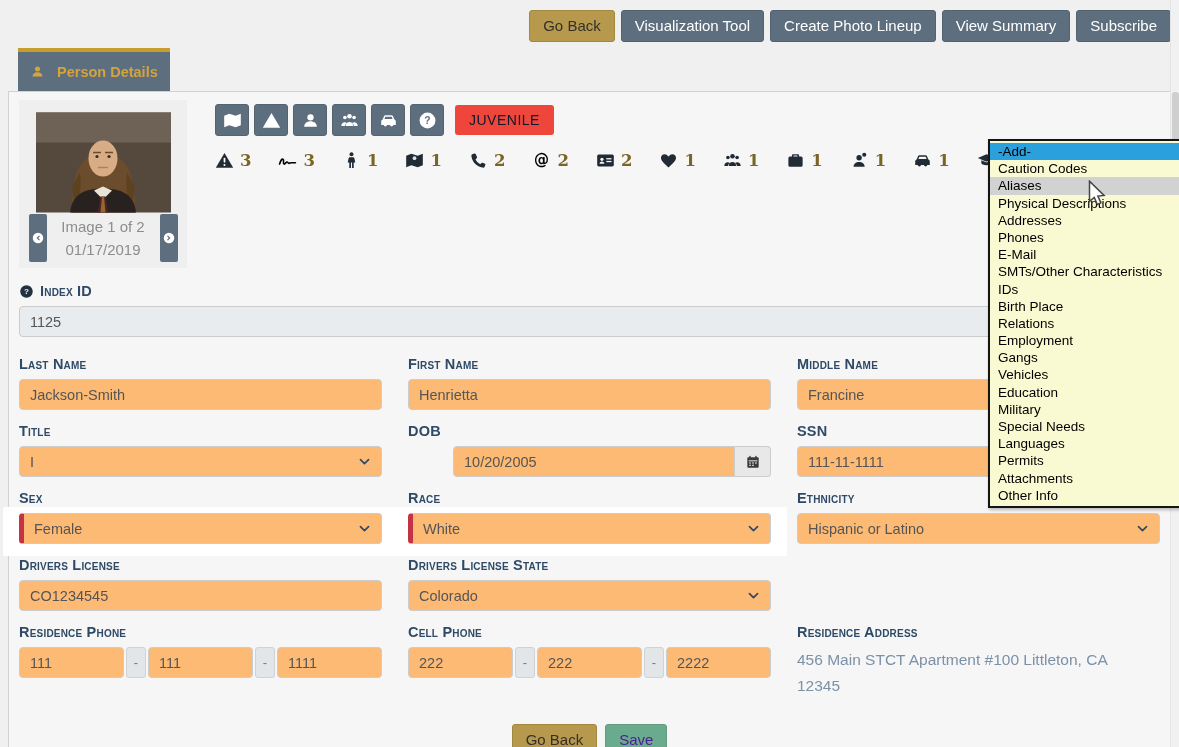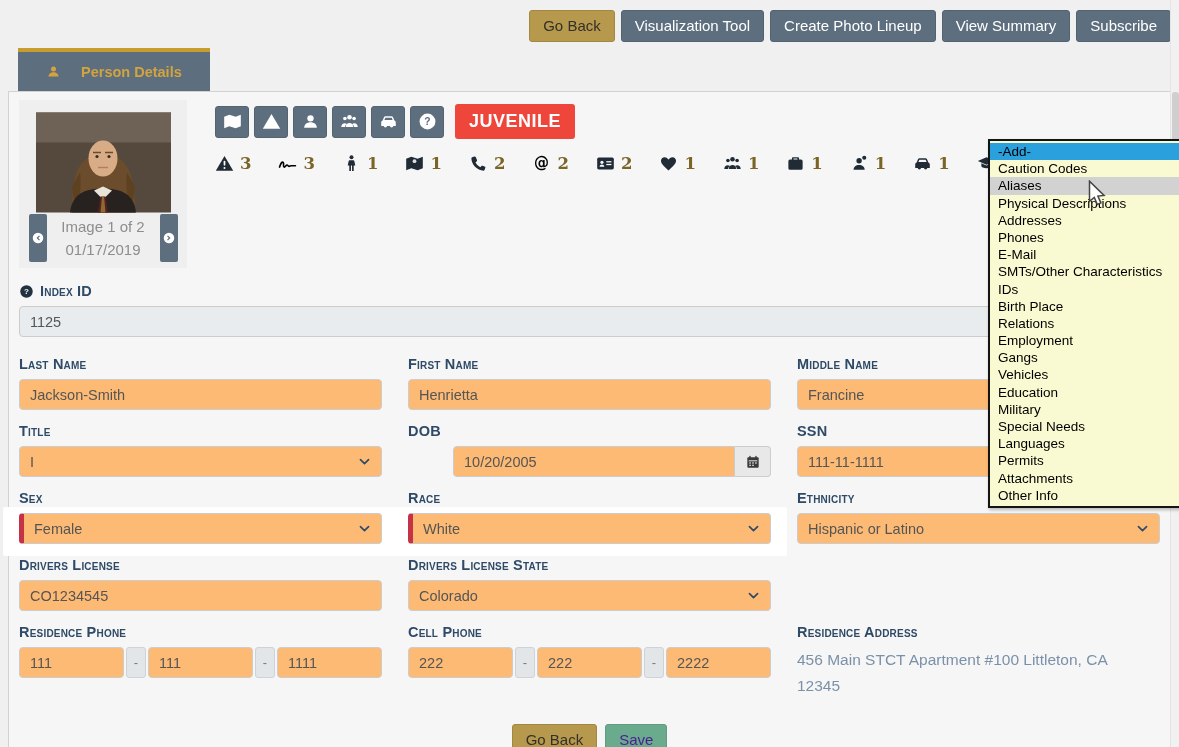--- a/index.html
+++ b/index.html
@@ -10,42 +10,42 @@
     font-family:"Liberation Sans", sans-serif;
   }
   
   .top-actions { display:flex; justify-content:flex-end; gap:6px; padding:10px 8px 0; }
   .btn { font-size:15px; padding:6px 13px; border-radius:3px; border:1px solid transparent;
          cursor:pointer; font-family:inherit; line-height:1.2; }
   .btn-slate { background:#5d6e7f; color:#fff; border-color:#52626f; }
   .btn-gold  { background:#b7994e; color:#32302a; border-color:#a2873f; }
   
   .tab-row { margin:6px 0 0 18px; height:43px; position:relative; z-index:2; }
-  .tab { display:inline-flex; align-items:center; gap:20px; background:#5d6e7f;
-         border-top:4px solid #c79e2d; padding:0 28px; height:43px;
+  .tab { display:inline-flex; align-items:center; gap:12px; background:#5d6e7f;
+         border-top:4px solid #c79e2d; padding:0 12px; height:43px;
          color:#d3a43e; font-weight:bold; font-size:14.5px; cursor:pointer; }
   .tab svg { width:15px; height:15px; fill:#d3a43e; }
   
   .panel { position:relative; margin:0 8px; border:1px solid #d2d2d2; background:#f6f6f7;
            min-height:650px; padding:8px 10px 0; }
   .profile-row { display:flex; align-items:flex-start; }
   .photo-card { width:168px; background:#efeff0; padding:12px 0 6px; display:flex;
                 flex-direction:column; align-items:center; }
   .photo { width:135px; height:101px; display:block; }
   .photo-nav { display:flex; align-items:center; margin-top:1px; }
   .nav-btn { width:18px; height:48px; background:#5d6e7f; border:none; border-radius:2px;
              display:flex; align-items:center; justify-content:center; padding:0; cursor:pointer; }
   .nav-btn svg { width:14px; height:14px; }
   .caption { width:113px; text-align:center; color:#8d8d8d; font-size:15px; line-height:1.55; }
   .right-block { margin-left:28px; padding-top:4px; }
   .toolbar { display:flex; gap:5px; align-items:center; }
   .tbtn { width:34px; height:32px; background:#5d6e7f; border:1px solid #54646f; border-radius:3px;
           display:flex; align-items:center; justify-content:center; color:#fff; cursor:pointer; padding:0; }
   .tbtn svg { width:19px; height:19px; fill:currentColor; }
-  .juvenile { margin-left:6px; background:#ef463c; color:#ffffff; font-weight:bold; font-size:18px;
+  .juvenile { margin-left:6px; background:#ef463c; color:#0f172a; font-weight:normal; font-size:14px;
               letter-spacing:.5px; padding:7px 14px; border-radius:3px; display:inline-block; }
   .stats { display:flex; gap:27px; margin-top:15px; align-items:center; }
   .stat { display:inline-flex; align-items:center; gap:6px; cursor:pointer; }
   .stat svg { width:19px; height:19px; fill:#202b36; }
   .stat-count { font-family:"DejaVu Serif", serif; font-weight:bold; font-size:16.5px; color:#7a6526; }
   
   .flabel { display:flex; align-items:center; gap:6px; font-variant:small-caps; font-weight:bold;
             font-size:14.5px; color:#2e4a66; margin:0 0 7px; letter-spacing:.2px; }
   .flabel svg { width:15px; height:15px; fill:#223140; }
   .input, .selectbox {

